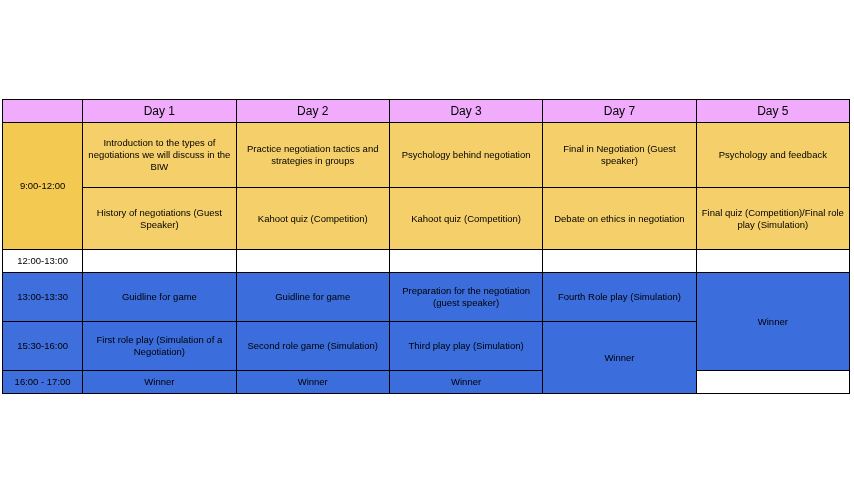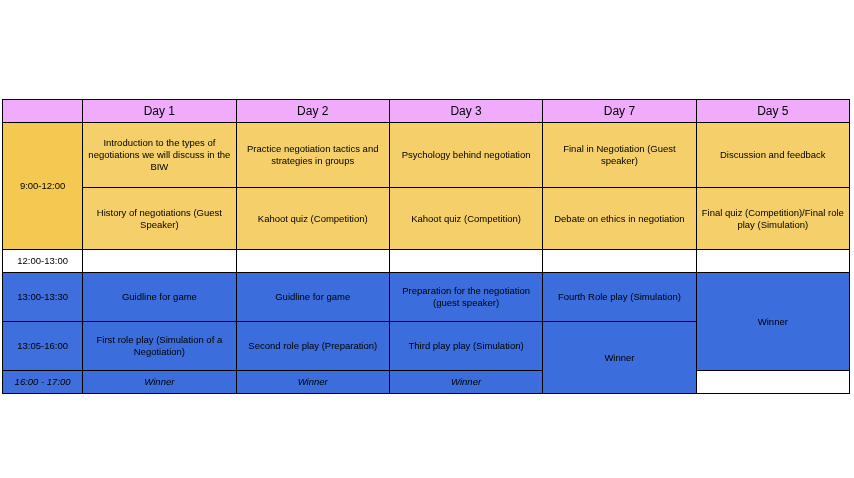--- a/index.html
+++ b/index.html
@@ -74,21 +74,21 @@
     background: #3b6ddc;
   }
   td.white {
     background: #ffffff;
   }
   td.r1 { height: 60px; }
   td.r2 { height: 57px; }
   td.r3 { height: 18px; }
   td.r4 { height: 44px; }
   td.r5 { height: 44px; }
-  td.r6 { height: 18px; font-style: italic; }
+  td.r6 { height: 18px; }
   .small {
     font-size: 7.5px;
     line-height: 1.3;
   }
 </style>
 </head>
 <body>
 
 <div class="page">
   <div class="schedule-wrap">
@@ -110,21 +110,21 @@
           <td>Day 7</td>
           <td>Day 5</td>
         </tr>
 
         <tr>
           <td class="time-cell r1" rowspan="2">9:00-12:00</td>
           <td class="yellow r1 small">Introduction to the types of negotiations we will discuss in the BIW</td>
           <td class="yellow r1">Practice negotiation tactics and strategies in groups</td>
           <td class="yellow r1">Psychology behind negotiation</td>
           <td class="yellow r1">Final in Negotiation (Guest speaker)</td>
-          <td class="yellow r1">Discussion and feedback</td>
+          <td class="yellow r1">Psychology and feedback</td>
         </tr>
 
         <tr>
           <td class="yellow r2">History of negotiations (Guest Speaker)</td>
           <td class="yellow r2">Kahoot quiz (Competition)</td>
           <td class="yellow r2">Kahoot quiz (Competition)</td>
           <td class="yellow r2">Debate on ethics in negotiation</td>
           <td class="yellow r2">Final quiz (Competition)/Final role play (Simulation)</td>
         </tr>
 
@@ -140,23 +140,23 @@
         <tr>
           <td class="time-cell blue r4">13:00-13:30</td>
           <td class="blue r4">Guidline for game</td>
           <td class="blue r4">Guidline for game</td>
           <td class="blue r4">Preparation for the negotiation (guest speaker)</td>
           <td class="blue r4">Fourth Role play (Simulation)</td>
           <td class="blue r4" rowspan="2">Winner</td>
         </tr>
 
         <tr>
-          <td class="time-cell blue r5">13:05-16:00</td>
+          <td class="time-cell blue r5">15:30-16:00</td>
           <td class="blue r5">First role play (Simulation of a Negotiation)</td>
-          <td class="blue r5">Second role play (Preparation)</td>
+          <td class="blue r5">Second role game (Simulation)</td>
           <td class="blue r5">Third play play (Simulation)</td>
           <td class="blue r5" rowspan="2">Winner</td>
         </tr>
 
         <tr>
           <td class="time-cell blue r6">16:00 - 17:00</td>
           <td class="blue r6">Winner</td>
           <td class="blue r6">Winner</td>
           <td class="blue r6">Winner</td>
         </tr>

